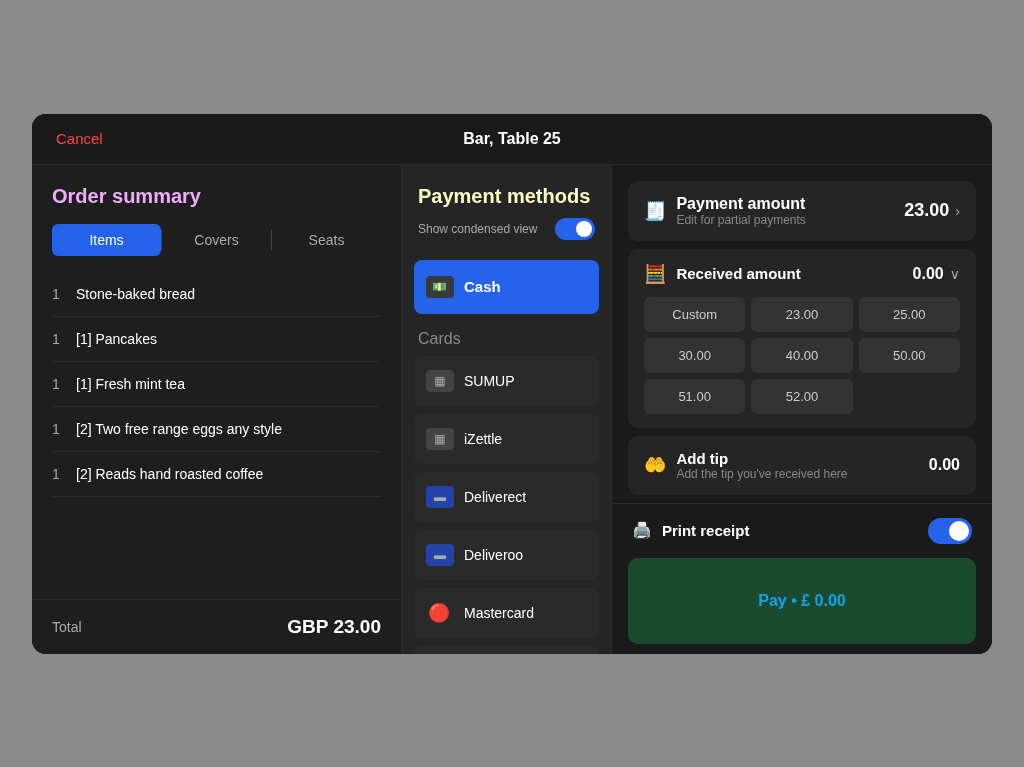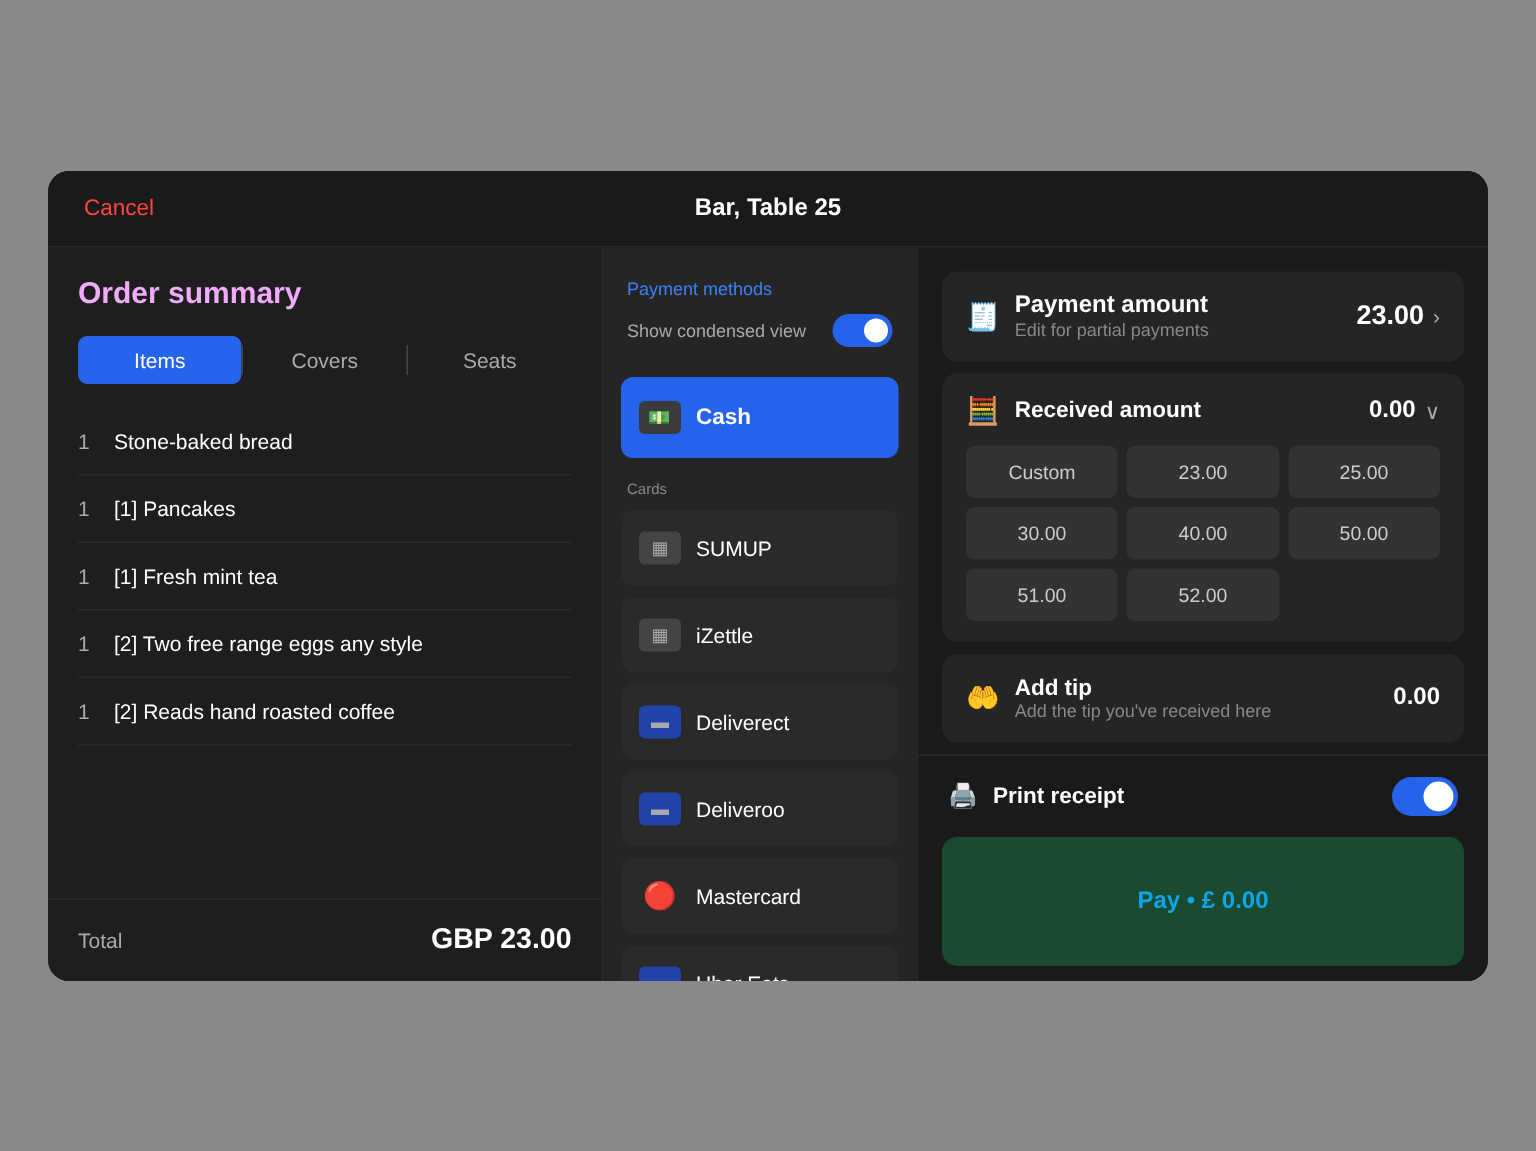--- a/index.html
+++ b/index.html
@@ -141,23 +141,23 @@
       display: flex;
       flex-direction: column;
       border-right: 1px solid #2a2a2a;
       flex-shrink: 0;
       overflow-y: auto;
     }
     .payment-methods-header {
       padding: 20px 16px 8px;
     }
     .payment-methods-header h3 {
-      color: #3b82f6;
-      font-size: 12px;
-      font-weight: 400;
+      color: #fef9c3;
+      font-size: 20px;
+      font-weight: 700;
       margin-bottom: 10px;
     }
     .condensed-toggle {
       display: flex;
       align-items: center;
       justify-content: space-between;
       margin-bottom: 12px;
     }
     .condensed-label {
       color: #aaa;
@@ -192,21 +192,21 @@
       gap: 10px;
       cursor: pointer;
     }
     .cash-btn span {
       color: #ffffff;
       font-size: 15px;
       font-weight: 600;
     }
     .cards-section-label {
       color: #888;
-      font-size: 10px;
+      font-size: 16px;
       padding: 4px 16px 8px;
     }
     .payment-method-item {
       margin: 0 12px 8px;
       background: #2a2a2a;
       border: none;
       border-radius: 8px;
       padding: 14px 12px;
       display: flex;
       align-items: center;

